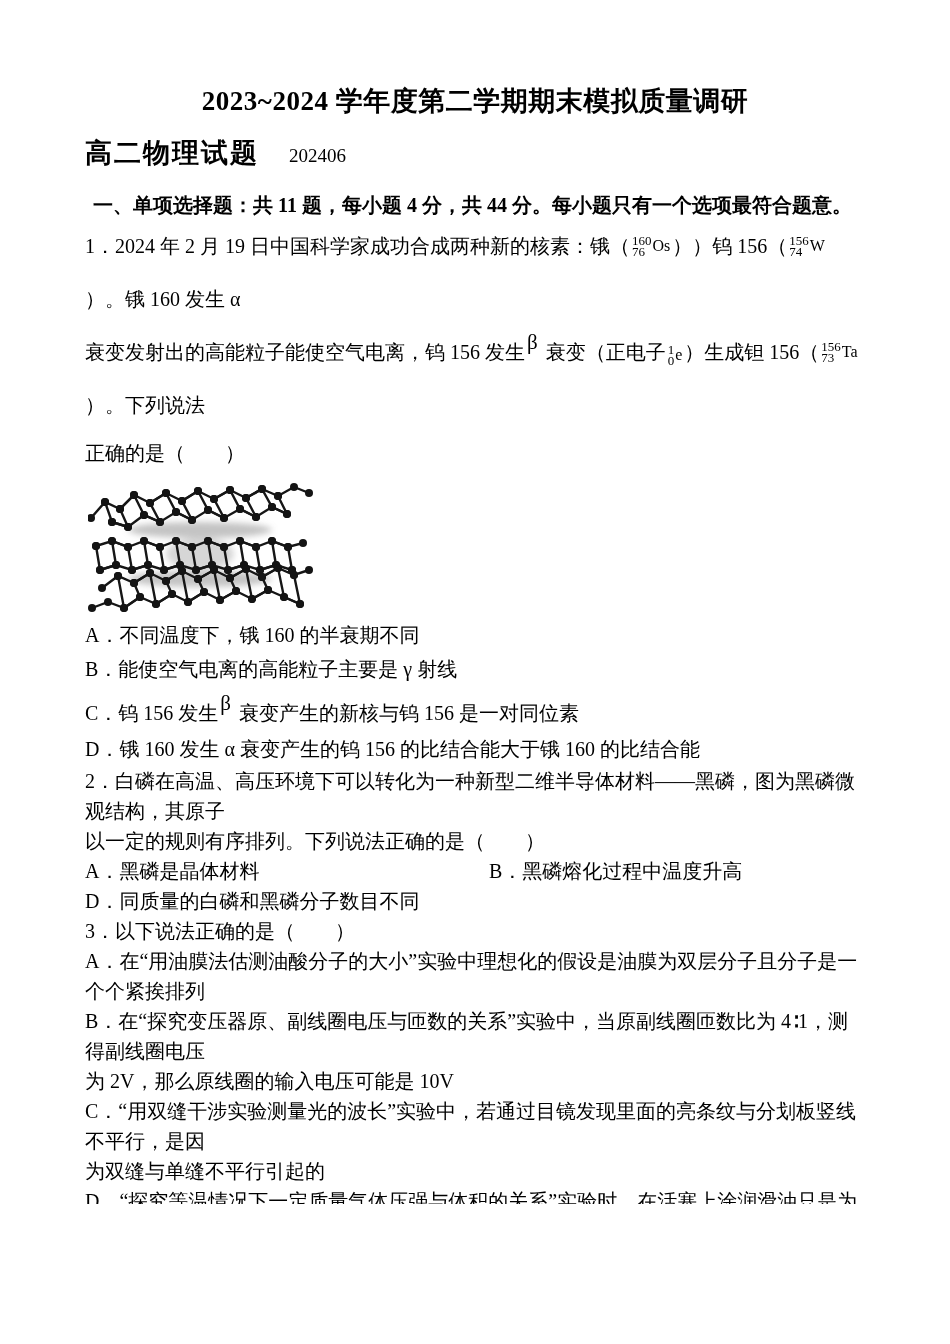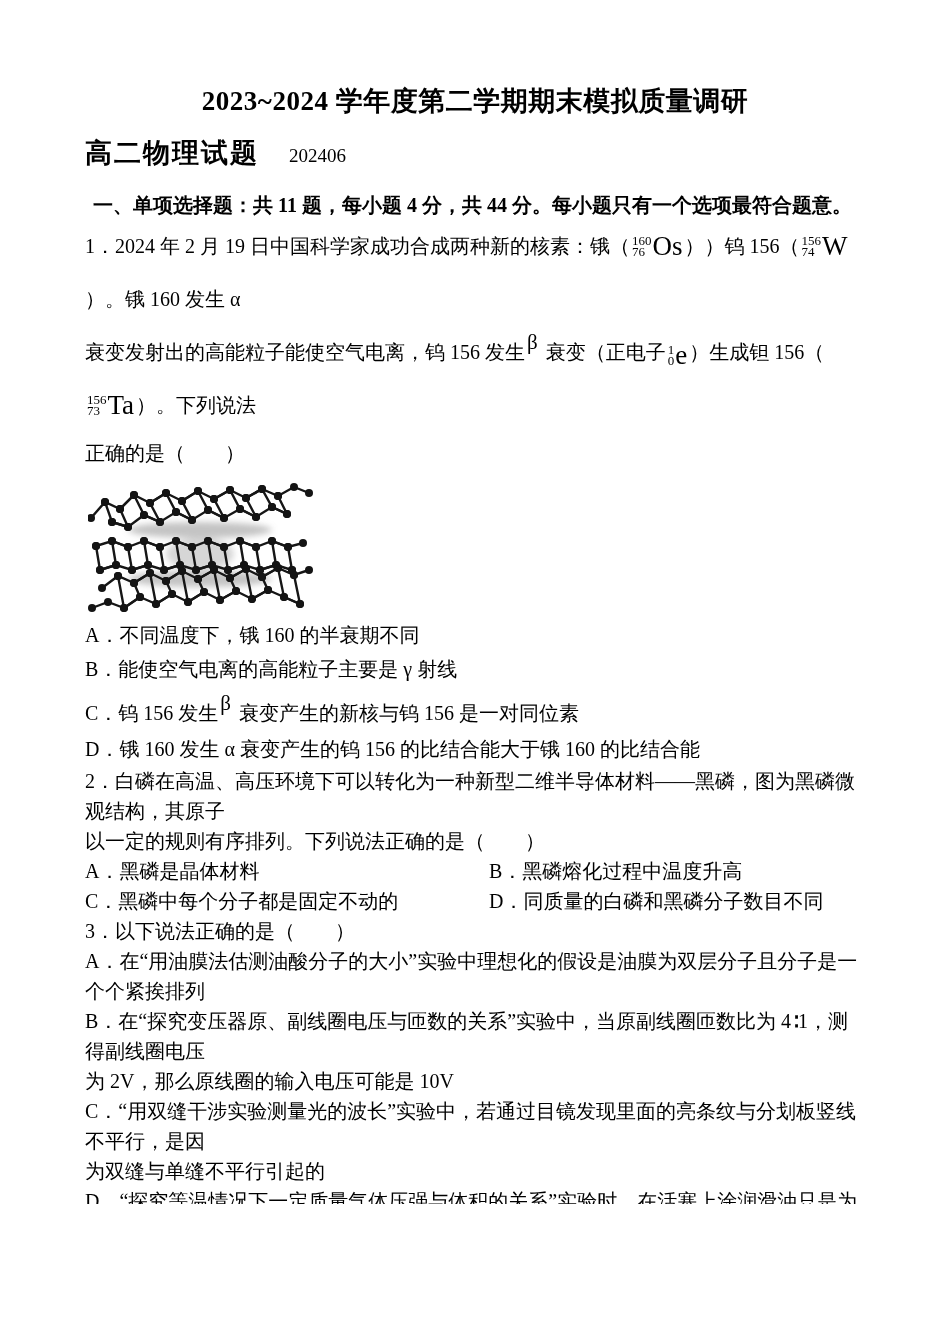--- a/index.html
+++ b/index.html
@@ -34,21 +34,21 @@
     margin-left: 8px;
   }
 
   .qtext { font-size: 20px; }
   .q1-stem .l12 { line-height: 53px; }
   .q1-stem .l3  { line-height: 42px; }
 
   
   .nuclide { display: inline-flex; position: relative; top: -8px; vertical-align: baseline; margin: 0 2px; }
   .nstack { display: inline-flex; flex-direction: column; align-items: flex-start; justify-content: center; font-size: 13px; line-height: 11px; }
-  .nsym { font-size: 27px; line-height: 20px; margin-left: 1px; align-self: center; }
+  .nsym { font-size: 16px; line-height: 20px; margin-left: 1px; align-self: center; }
   .nuclide.small { top: -5px; }
 
   .beta-sup { position: relative; top: -10px; font-size: 21px; padding: 0 8px 0 2px; }
 
   .molecule-wrap { margin: 6px 0 4px 3px; height: 134px; }
 
   .q1-opts .opt { line-height: 34px; }
   .q1-opts .opt-c { padding-top: 10px; padding-bottom: 2px; }
 
   .para { line-height: 30px; }
@@ -137,21 +137,20 @@
     </div>
 
     <div class="qtext">
       <div class="para">2．白磷在高温、高压环境下可以转化为一种新型二维半导体材料——黑磷，图为黑磷微观结构，其原子</div>
       <div class="para">以一定的规则有序排列。下列说法正确的是（　　）</div>
       <div class="opt-row">
         <div class="col-left">A．黑磷是晶体材料</div>
         <div>B．黑磷熔化过程中温度升高</div>
       </div>
       <div class="opt-row">
-        <div class="col-left">C．黑磷中每个分子都是固定不动的</div>
         <div>D．同质量的白磷和黑磷分子数目不同</div>
       </div>
     </div>
 
     <div class="qtext">
       <div class="para">3．以下说法正确的是（　　）</div>
       <div class="para">A．在“用油膜法估测油酸分子的大小”实验中理想化的假设是油膜为双层分子且分子是一个个紧挨排列</div>
       <div class="para">B．在“探究变压器原、副线圈电压与匝数的关系”实验中，当原副线圈匝数比为 4∶1，测得副线圈电压</div>
       <div class="para">为 2V，那么原线圈的输入电压可能是 10V</div>
       <div class="para">C．“用双缝干涉实验测量光的波长”实验中，若通过目镜发现里面的亮条纹与分划板竖线不平行，是因</div>

